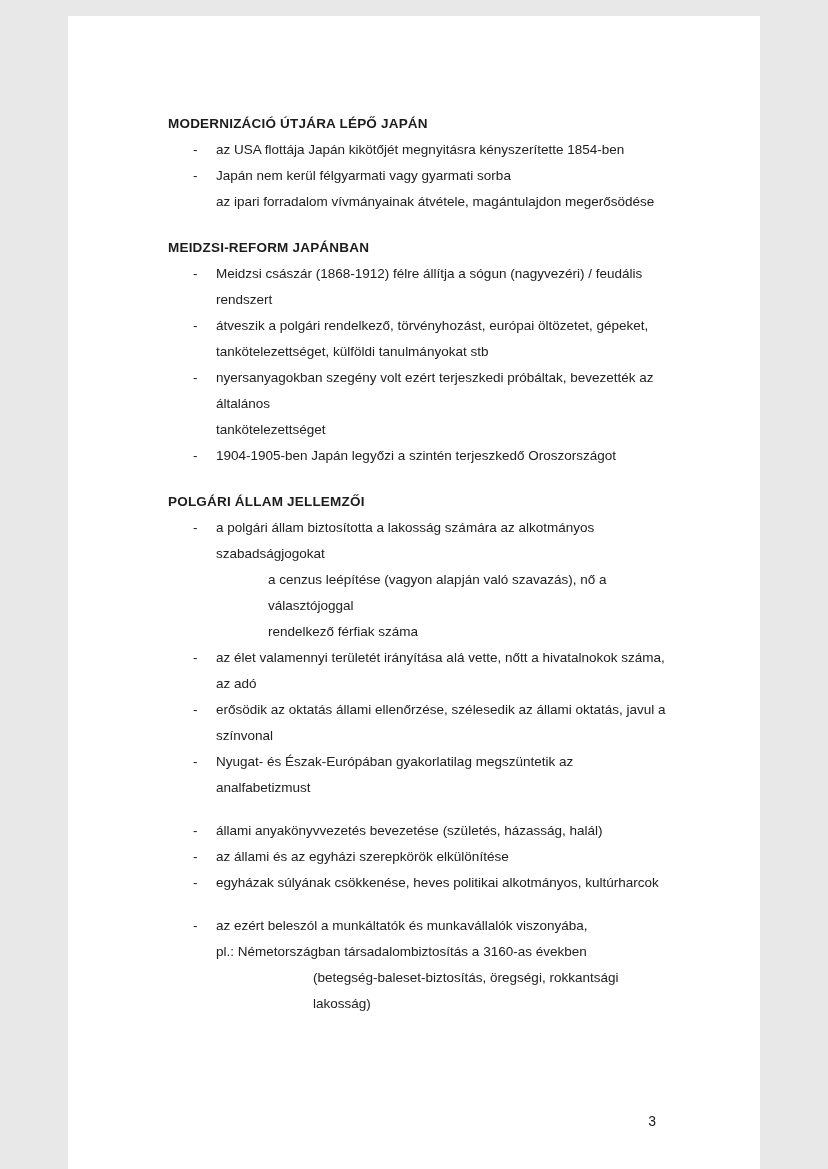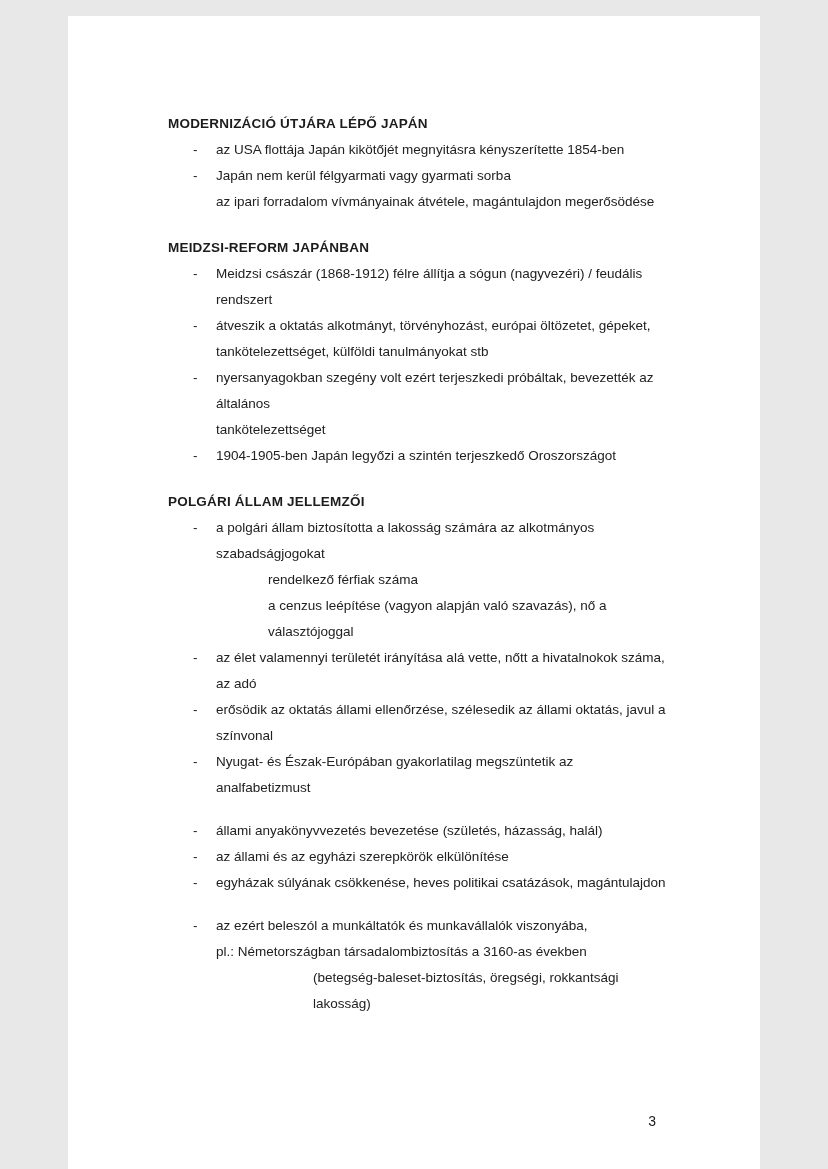--- a/index.html
+++ b/index.html
@@ -79,21 +79,21 @@
         <h2 class="heading">MEIDZSI-REFORM JAPÁNBAN</h2>
         <div class="item">
           <div class="line indent-0">
             <span class="bullet">-</span>
             <span class="text">Meidzsi császár (1868-1912) félre állítja a sógun (nagyvezéri) / feudális rendszert</span>
           </div>
         </div>
         <div class="item">
           <div class="line indent-0">
             <span class="bullet">-</span>
-            <span class="text">átveszik a oktatás alkotmányt, törvényhozást, európai öltözetet, gépeket,</span>
+            <span class="text">átveszik a polgári rendelkező, törvényhozást, európai öltözetet, gépeket,</span>
           </div>
           <div class="line indent-0">
             <span class="bullet"></span>
             <span class="text">tankötelezettséget, külföldi tanulmányokat stb</span>
           </div>
         </div>
         <div class="item">
           <div class="line indent-0">
             <span class="bullet">-</span>
             <span class="text">nyersanyagokban szegény volt ezért terjeszkedi próbáltak, bevezették az általános</span>
@@ -112,25 +112,25 @@
       </section>
       <section class="section">
         <h2 class="heading">POLGÁRI ÁLLAM JELLEMZŐI</h2>
         <div class="item">
           <div class="line indent-0">
             <span class="bullet">-</span>
             <span class="text">a polgári állam biztosította a lakosság számára az alkotmányos szabadságjogokat</span>
           </div>
           <div class="line indent-1">
             <span class="bullet"></span>
-            <span class="text">rendelkező férfiak száma</span>
+            <span class="text">a cenzus leépítése (vagyon alapján való szavazás), nő a választójoggal</span>
           </div>
           <div class="line indent-1">
             <span class="bullet"></span>
-            <span class="text">a cenzus leépítése (vagyon alapján való szavazás), nő a választójoggal</span>
+            <span class="text">rendelkező férfiak száma</span>
           </div>
         </div>
         <div class="item">
           <div class="line indent-0">
             <span class="bullet">-</span>
             <span class="text">az élet valamennyi területét irányítása alá vette, nőtt a hivatalnokok száma, az adó</span>
           </div>
         </div>
         <div class="item">
           <div class="line indent-0">
@@ -156,21 +156,21 @@
         </div>
         <div class="item">
           <div class="line indent-0">
             <span class="bullet">-</span>
             <span class="text">az állami és az egyházi szerepkörök elkülönítése</span>
           </div>
         </div>
         <div class="item">
           <div class="line indent-0">
             <span class="bullet">-</span>
-            <span class="text">egyházak súlyának csökkenése, heves politikai csatázások, magántulajdon</span>
+            <span class="text">egyházak súlyának csökkenése, heves politikai alkotmányos, kultúrharcok</span>
           </div>
         </div>
         <div class="item gap">
           <div class="line indent-0">
             <span class="bullet">-</span>
             <span class="text">az ezért beleszól a munkáltatók és munkavállalók viszonyába,</span>
           </div>
           <div class="line indent-0">
             <span class="bullet"></span>
             <span class="text">pl.: Németországban társadalombiztosítás a 3160-as években</span>

